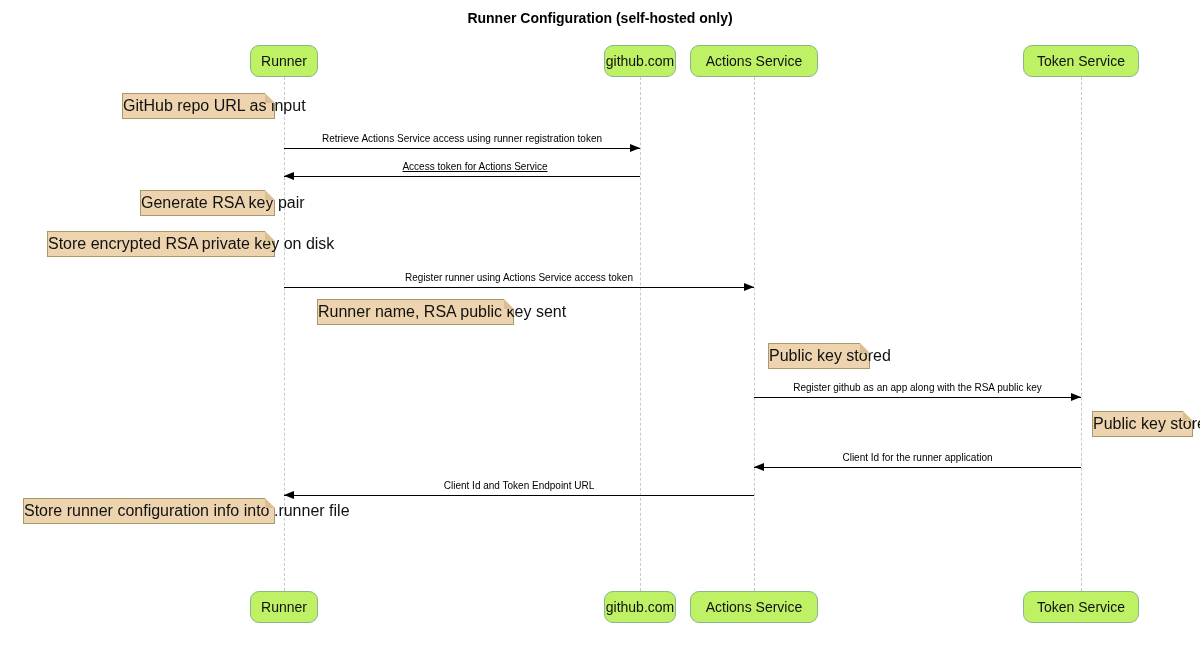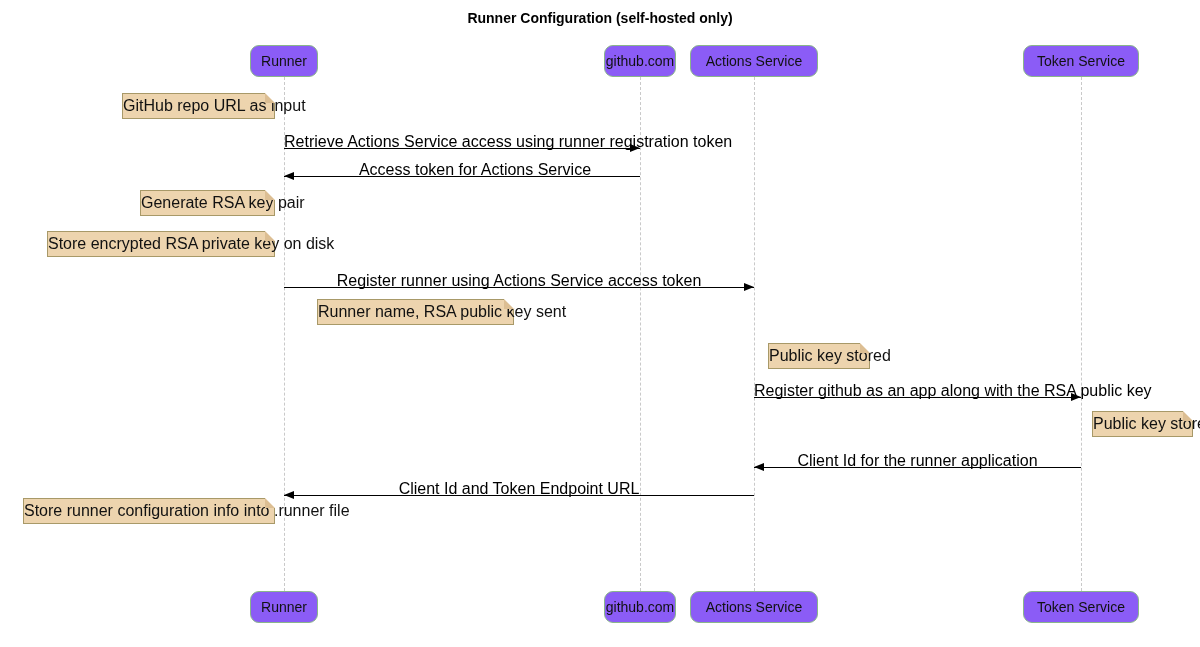--- a/index.html
+++ b/index.html
@@ -15,30 +15,30 @@
   .title{
     position:absolute;top:10px;left:0;width:1200px;
     text-align:center;font-size:14px;font-weight:bold;color:#000;
   }
   .lifeline{
     position:absolute;width:0;
     border-left:1px dashed #c9c9c9;
   }
   .actor{
     position:absolute;height:32px;
-    background:#8b5cf6;
+    background:#bef264;
     border:1px solid #8ab68a;
     border-radius:9px;
     box-sizing:border-box;
     display:flex;align-items:center;justify-content:center;
     font-size:14px;color:#111;
   }
   .msg-label{
     position:absolute;height:14px;
-    text-align:center;font-size:16px;color:#000;
+    text-align:center;font-size:10px;color:#000;
     white-space:nowrap;
   }
   .msg-line{
     position:absolute;height:0;
     border-top:1px solid #000;
   }
   .arr{position:absolute;width:0;height:0;}
   .arr-r{
     border-top:4px solid transparent;
     border-bottom:4px solid transparent;

